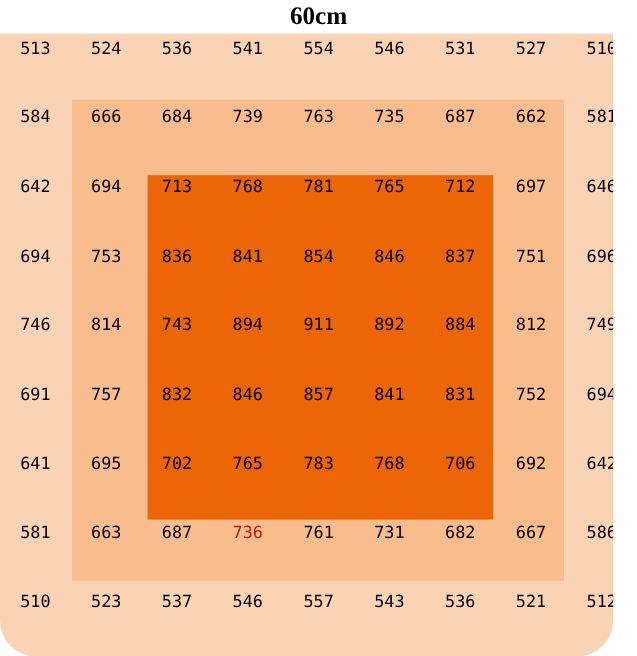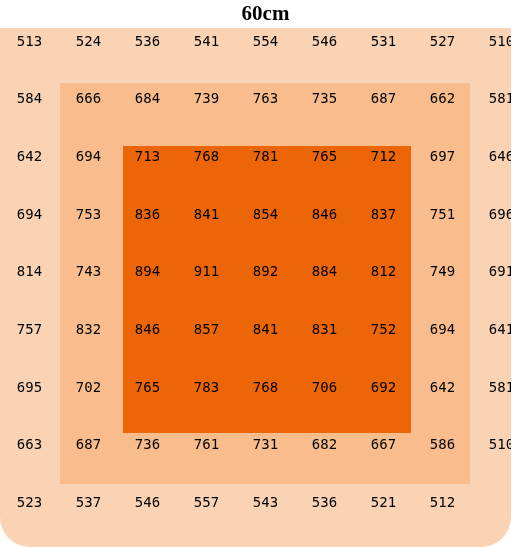--- a/index.html
+++ b/index.html
@@ -112,20 +112,21 @@
       <div class="cell" style="color: rgb(0, 0, 0);">646</div>
       <div class="cell" style="color: rgb(0, 0, 0);">694</div>
       <div class="cell" style="color: rgb(0, 0, 0);">753</div>
       <div class="cell" style="color: rgb(0, 0, 0);">836</div>
       <div class="cell" style="color: rgb(0, 0, 0);">841</div>
       <div class="cell" style="color: rgb(0, 0, 0);">854</div>
       <div class="cell" style="color: rgb(0, 0, 0);">846</div>
       <div class="cell" style="color: rgb(0, 0, 0);">837</div>
       <div class="cell" style="color: rgb(0, 0, 0);">751</div>
       <div class="cell" style="color: rgb(0, 0, 0);">696</div>
+      <div class="cell" style="color: rgb(0, 0, 0);">746</div>
       <div class="cell" style="color: rgb(0, 0, 0);">814</div>
       <div class="cell" style="color: rgb(0, 0, 0);">743</div>
       <div class="cell" style="color: rgb(0, 0, 0);">894</div>
       <div class="cell" style="color: rgb(0, 0, 0);">911</div>
       <div class="cell" style="color: rgb(0, 0, 0);">892</div>
       <div class="cell" style="color: rgb(0, 0, 0);">884</div>
       <div class="cell" style="color: rgb(0, 0, 0);">812</div>
       <div class="cell" style="color: rgb(0, 0, 0);">749</div>
       <div class="cell" style="color: rgb(0, 0, 0);">691</div>
       <div class="cell" style="color: rgb(0, 0, 0);">757</div>
@@ -141,21 +142,21 @@
       <div class="cell" style="color: rgb(0, 0, 0);">702</div>
       <div class="cell" style="color: rgb(0, 0, 0);">765</div>
       <div class="cell" style="color: rgb(0, 0, 0);">783</div>
       <div class="cell" style="color: rgb(0, 0, 0);">768</div>
       <div class="cell" style="color: rgb(0, 0, 0);">706</div>
       <div class="cell" style="color: rgb(0, 0, 0);">692</div>
       <div class="cell" style="color: rgb(0, 0, 0);">642</div>
       <div class="cell" style="color: rgb(0, 0, 0);">581</div>
       <div class="cell" style="color: rgb(0, 0, 0);">663</div>
       <div class="cell" style="color: rgb(0, 0, 0);">687</div>
-      <div class="cell" style="color: #000000;">736</div>
+      <div class="cell" style="color: #b91c1c;">736</div>
       <div class="cell" style="color: rgb(0, 0, 0);">761</div>
       <div class="cell" style="color: rgb(0, 0, 0);">731</div>
       <div class="cell" style="color: rgb(0, 0, 0);">682</div>
       <div class="cell" style="color: rgb(0, 0, 0);">667</div>
       <div class="cell" style="color: rgb(0, 0, 0);">586</div>
       <div class="cell" style="color: rgb(0, 0, 0);">510</div>
       <div class="cell" style="color: rgb(0, 0, 0);">523</div>
       <div class="cell" style="color: rgb(0, 0, 0);">537</div>
       <div class="cell" style="color: rgb(0, 0, 0);">546</div>
       <div class="cell" style="color: rgb(0, 0, 0);">557</div>

